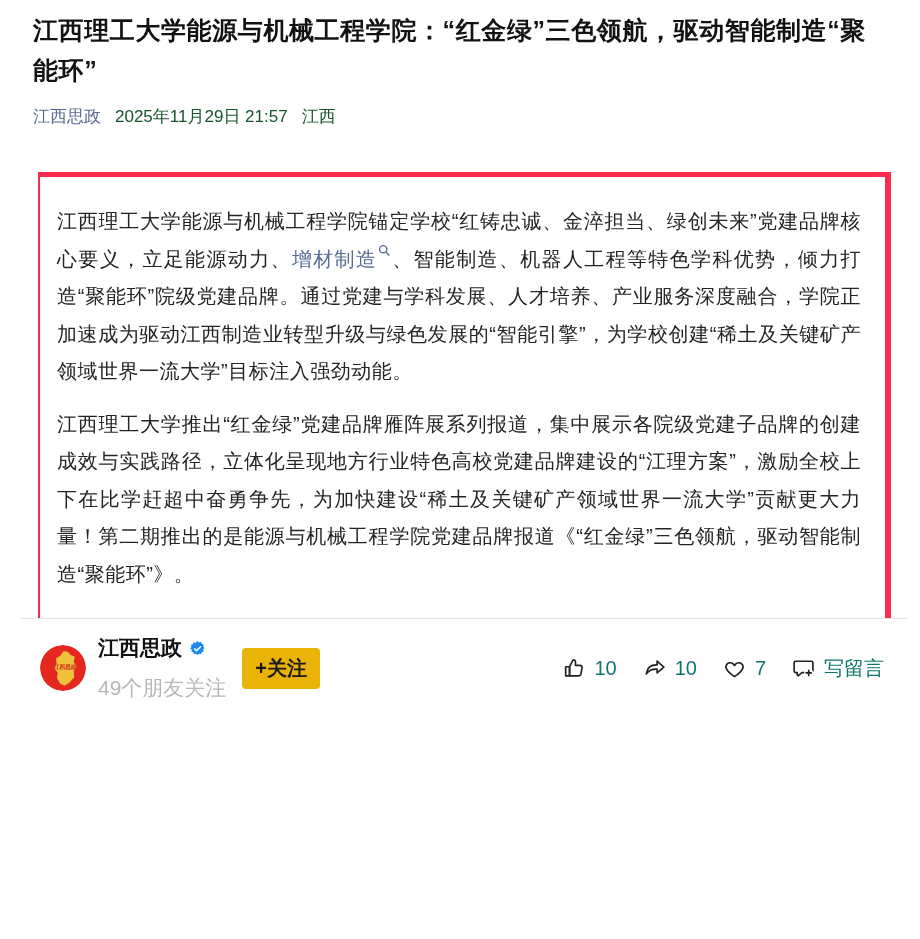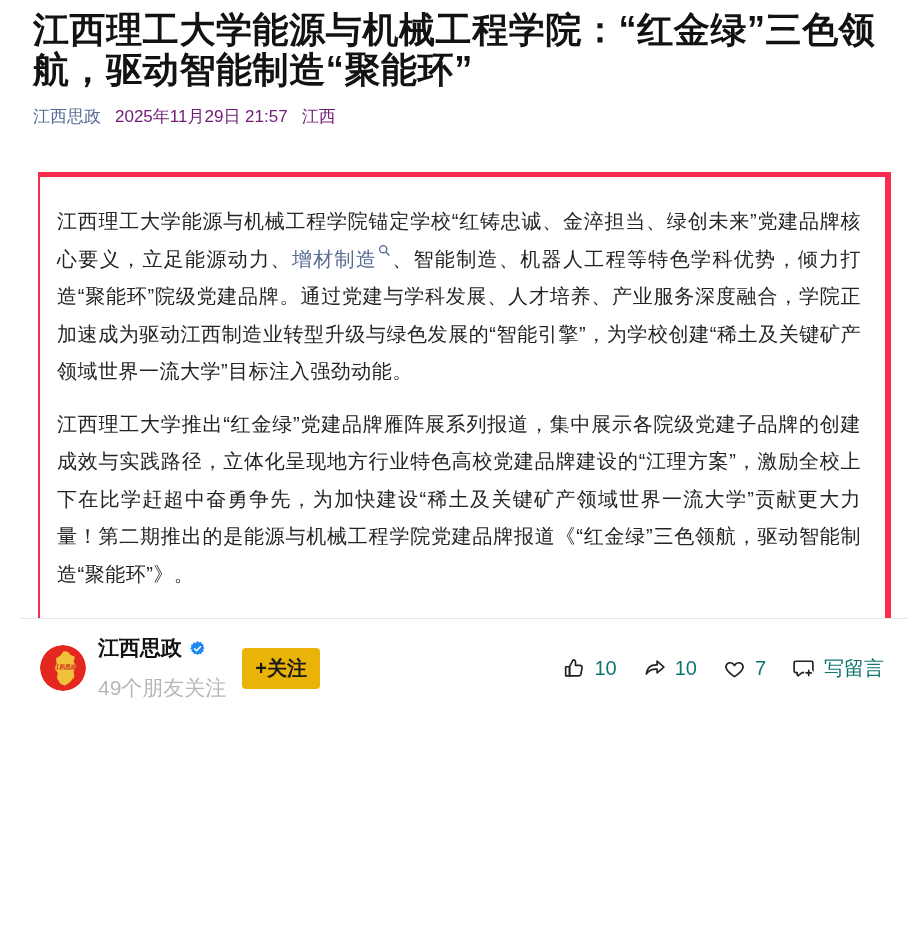--- a/index.html
+++ b/index.html
@@ -6,28 +6,28 @@
   body{
     width:920px;height:939px;overflow:hidden;
     font-family:"Liberation Sans","DejaVu Sans",sans-serif;
     -webkit-font-smoothing:antialiased;
   }
   .page{padding:10px 28px 0 33px;}
 
   
   .article-title{
     margin:0;width:858px;
-    font-size:36px;line-height:40px;font-weight:700;color:#121212;
+    font-size:25px;line-height:40px;font-weight:700;color:#121212;
     letter-spacing:0.6px;
   }
 
   
   .byline{display:flex;align-items:center;gap:14px;margin-top:15px;font-size:17px;}
   .byline .author{color:#576b95;cursor:pointer;text-decoration:none;}
-  .byline .meta{color:#701a75;}
+  .byline .meta{color:#14532d;}
 
   
   .content-box{
     box-sizing:border-box;
     margin:44px 0 0 5px;width:853px;
     border-style:solid;border-color:#fa2c4e;
     border-width:5px 6px 0 2px;
     padding:26px 24px 25px 17px;
     background:#ffffff;
   }

